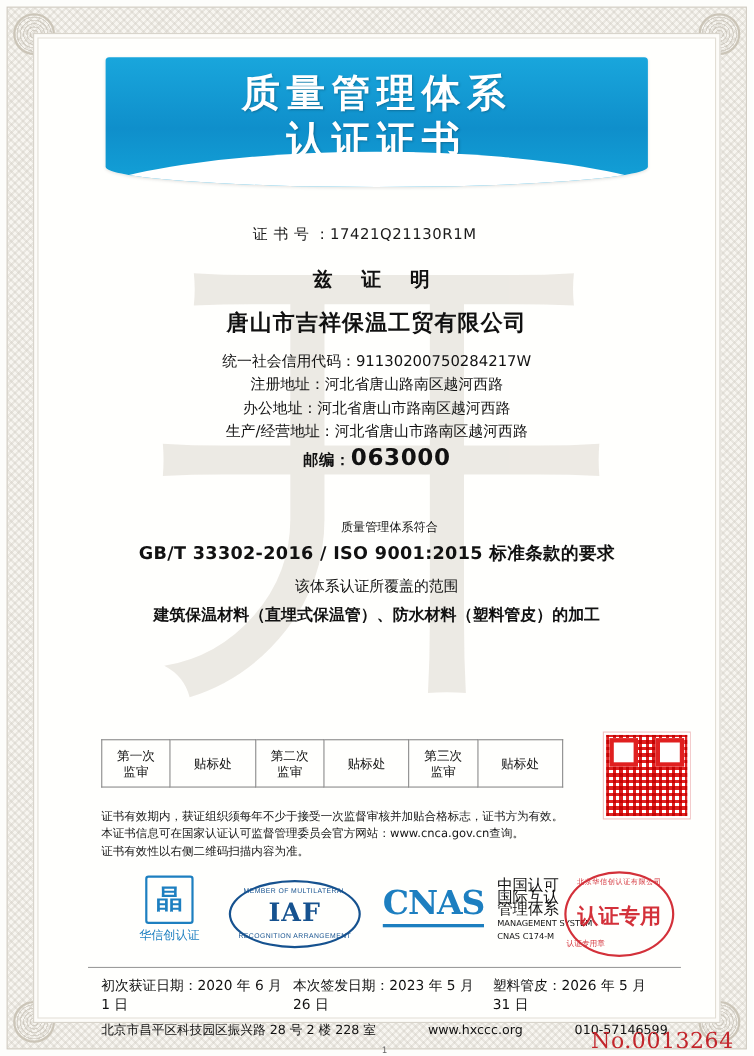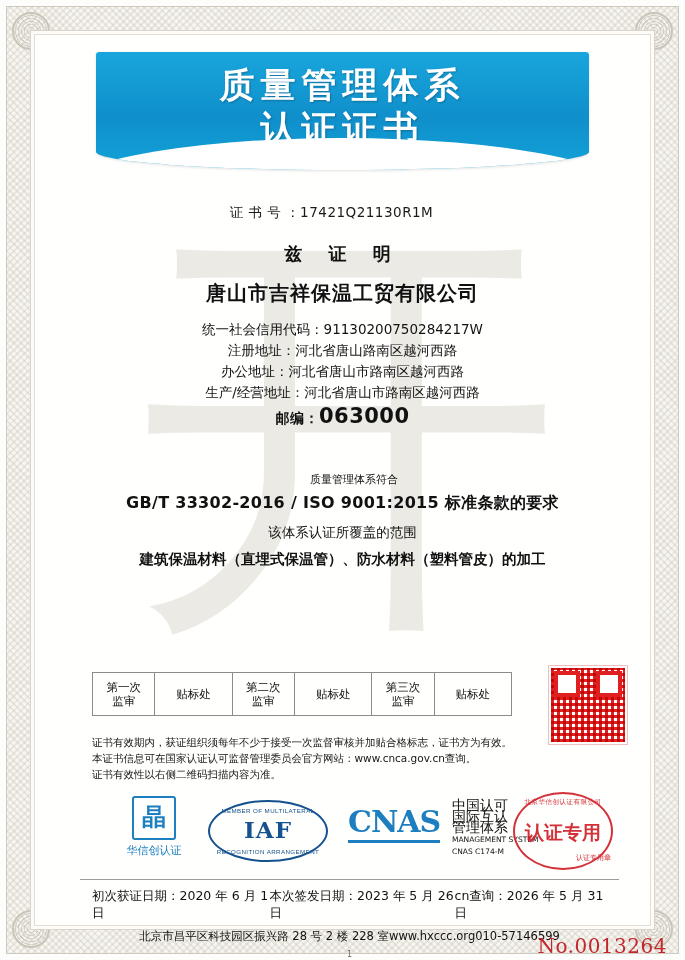--- a/index.html
+++ b/index.html
@@ -310,21 +310,21 @@
     text-align: center; font-size: 6.5px; letter-spacing: .5px;
     font-family: "DejaVu Sans", sans-serif;
   }
   .seal-mid {
     position: absolute; left: 0; right: 0; top: 26px;
     text-align: center; font-size: 19px; font-weight: bold;
     font-family: "DejaVu Serif", serif;
   }
   .seal-bot {
     position: absolute; left: 0; right: 0; bottom: 5px;
-    text-align: right; font-size: 7px;
+    text-align: left; font-size: 7px;
     font-family: "DejaVu Sans", sans-serif;
   }
 
   
   .footer {
     position: absolute;
     left: 46px; right: 32px;
     top: 845px;
     font-family: "DejaVu Sans", sans-serif;
   }
@@ -335,21 +335,21 @@
   }
   .dates {
     display: flex;
     justify-content: center;
     font-size: 12.5px;
     color: #111;
     padding: 0 12px;
   }
   .addr-row {
     display: flex;
-    justify-content: center;
+    justify-content: space-between;
     font-size: 11.5px;
     color: #111;
     margin-top: 7px;
     padding: 0 12px;
   }
   .page-num {
     text-align: center;
     font-size: 8px;
     color: #666;
     margin-top: 6px;
@@ -496,21 +496,21 @@
     <div class="footer">
       <div class="footer-rule"></div>
       <div class="dates">
         <div>
           <span>初次获证日期：</span><span>2020 年 6 月 1 日</span>
         </div>
         <div>
           <span>本次签发日期：</span><span>2023 年 5 月 26 日</span>
         </div>
         <div>
-          <span>cn查询：</span><span>2026 年 5 月 31 日</span>
+          <span>塑料管皮：</span><span>2026 年 5 月 31 日</span>
         </div>
       </div>
       <div class="addr-row">
         <div>北京市昌平区科技园区振兴路 28 号 2 楼 228 室</div>
         <div>www.hxccc.org</div>
         <div>010-57146599</div>
       </div>
       <div class="page-num">1</div>
     </div>
 

